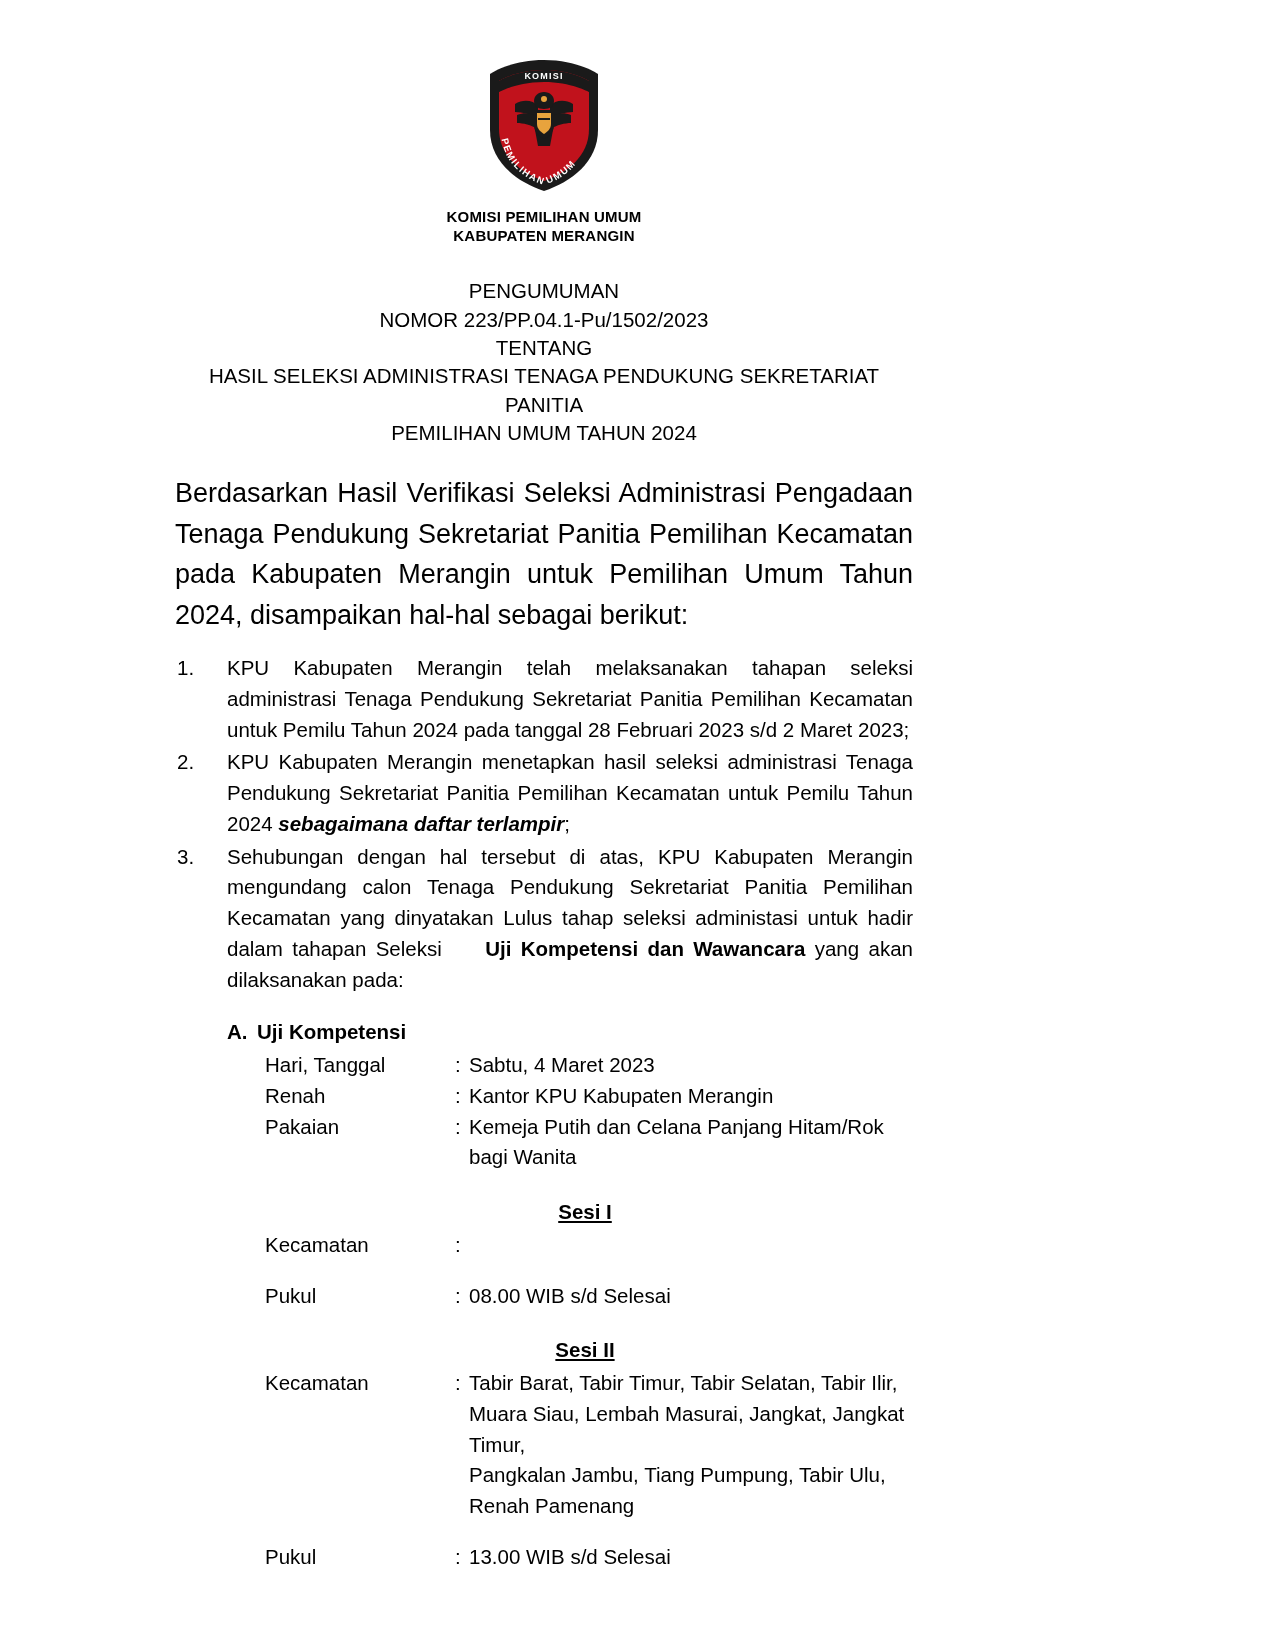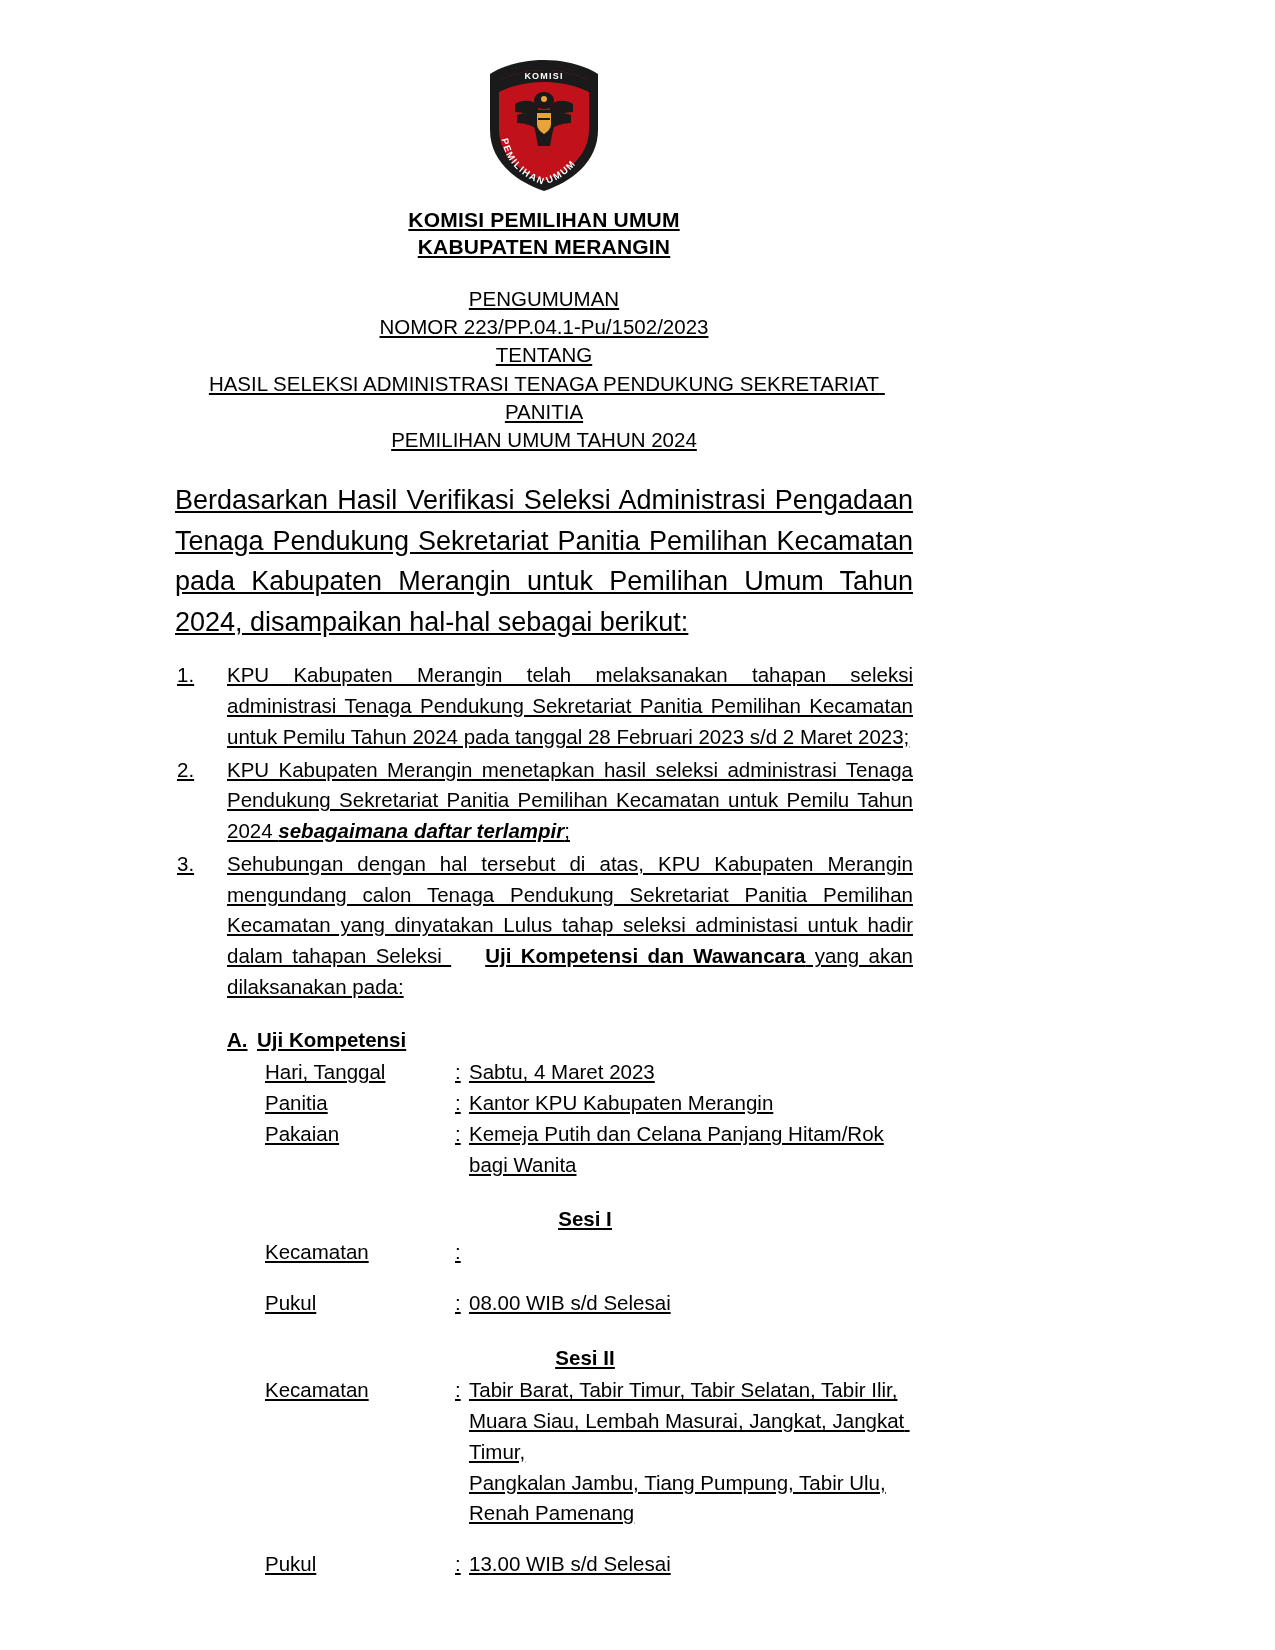--- a/index.html
+++ b/index.html
@@ -12,50 +12,49 @@
     min-height: 1650px;
     font-family: "Liberation Sans", sans-serif;
     color: #000000;
   }
   .page {
     width: 1088px;
     min-height: 1650px;
     box-sizing: border-box;
     padding: 50px 175px 24px 175px;
     position: relative;
-    text-decoration: underline;
   }
 
   
   .logo-wrap {
     display: flex;
     justify-content: center;
     margin-top: 8px;
     margin-bottom: 14px;
   }
   .logo {
     width: 118px;
     height: 135px;
     position: relative;
   }
   .logo svg { display:block; }
 
   
   .org-title {
     text-align: center;
     font-weight: bold;
-    font-size: 21px;
+    font-size: 15px;
     line-height: 1.28;
     letter-spacing: 0.2px;
   }
   .doc-head {
     text-align: center;
     font-size: 20.5px;
     line-height: 1.38;
-    margin-top: 24px;
+    margin-top: 32px;
   }
   .doc-head div { white-space: pre-wrap; }
 
   
   .intro {
     margin-top: 26px;
     font-size: 27px;
     line-height: 1.5;
     text-align: justify;
     text-justify: inter-word;
@@ -212,21 +211,21 @@
       <span>Uji Kompetensi</span>
     </div>
 
     <div class="kv-table">
       <div class="kv-row">
         <div class="kv-key">Hari, Tanggal</div>
         <div class="kv-sep">:</div>
         <div class="kv-val">Sabtu, 4 Maret 2023</div>
       </div>
       <div class="kv-row">
-        <div class="kv-key">Panitia</div>
+        <div class="kv-key">Renah</div>
         <div class="kv-sep">:</div>
         <div class="kv-val">Kantor KPU Kabupaten Merangin</div>
       </div>
       <div class="kv-row">
         <div class="kv-key">Pakaian</div>
         <div class="kv-sep">:</div>
         <div class="kv-val">Kemeja Putih dan Celana Panjang Hitam/Rok bagi Wanita</div>
       </div>
     </div>
 

